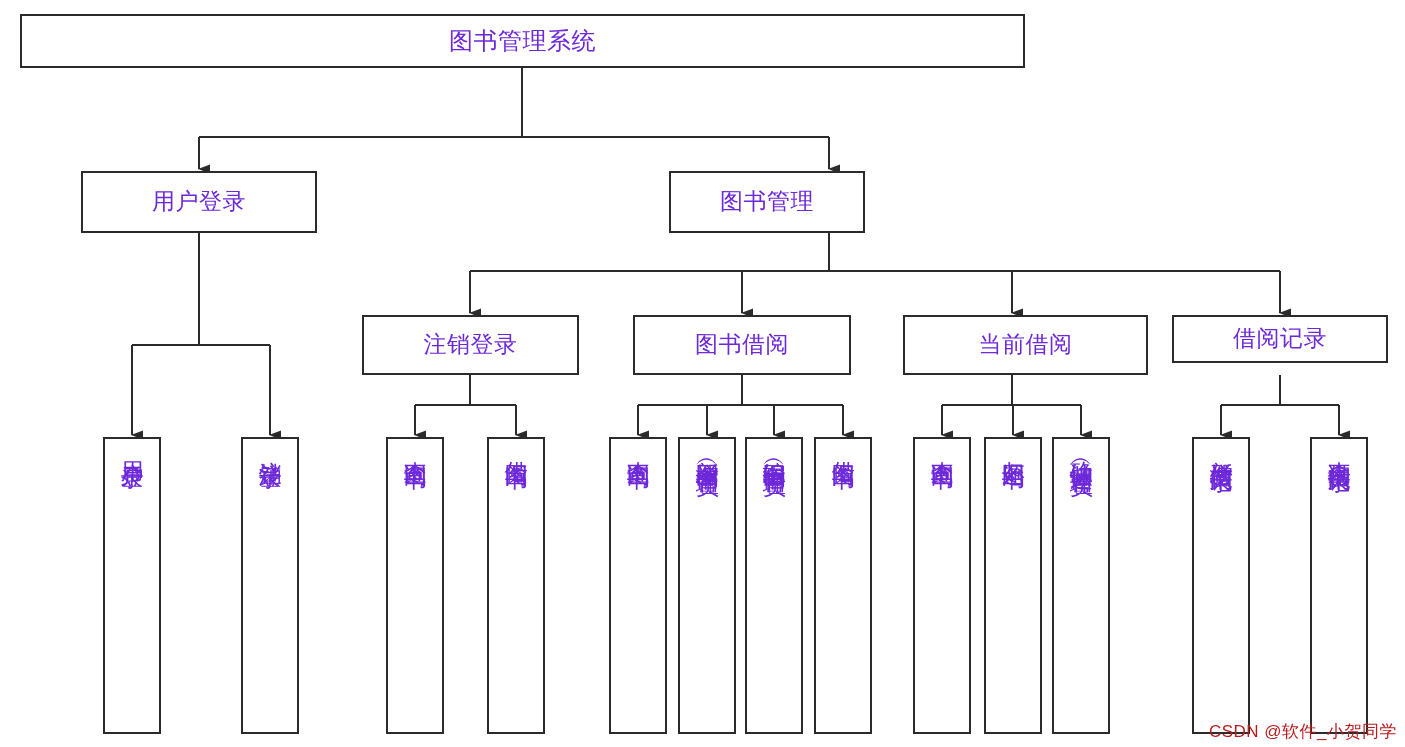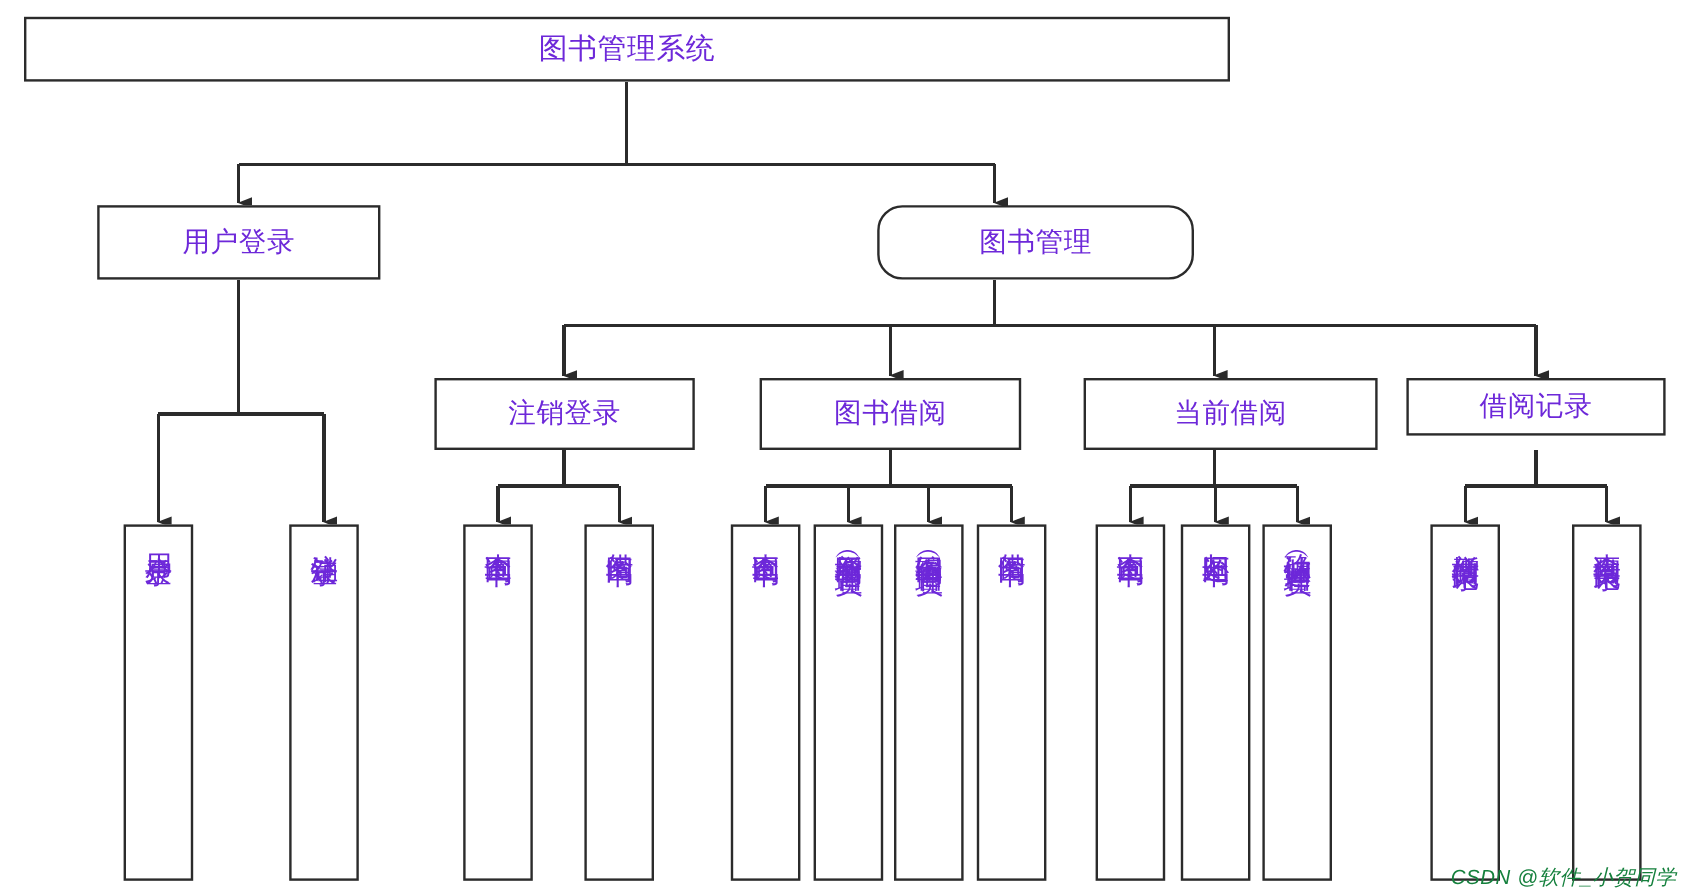--- a/index.html
+++ b/index.html
@@ -60,24 +60,23 @@
     font-size: 23px;
     line-height: 1.28;
     letter-spacing: 2px;
     white-space: nowrap;
   }
   .watermark {
     position: absolute;
     right: 8px;
     bottom: 4px;
     font-size: 17px;
-    color: #15803d;
+    color: #b91c1c;
     white-space: nowrap;
     letter-spacing: 0.5px;
-    font-style: italic;
   }
 </style>
 </head>
 <body>
 
 <div id="canvas">
 
   <svg id="wires" viewBox="0 0 1405 747" xmlns="http://www.w3.org/2000/svg">
     <defs>
       <marker id="arrowhead" markerWidth="10" markerHeight="12" refX="4.6" refY="11" orient="auto" markerUnits="userSpaceOnUse">
@@ -121,21 +120,21 @@
       </g>
   </svg>
 
   <div id="nodes-layer">
       <div class="node h root" style="left: 20px; top: 14px; width: 1005px; height: 54px;">
         <span class="lbl">图书管理系统</span>
       </div>
       <div class="node h" style="left: 81px; top: 171px; width: 236px; height: 62px;">
         <span class="lbl">用户登录</span>
       </div>
-      <div class="node h" style="left: 731px; top: 171px; width: 264px; height: 62px; border-radius: 21px;">
+      <div class="node h" style="left: 669px; top: 171px; width: 196px; height: 62px;">
         <span class="lbl">图书管理</span>
       </div>
       <div class="node h" style="left: 362px; top: 315px; width: 217px; height: 60px;">
         <span class="lbl">注销登录</span>
       </div>
       <div class="node h" style="left: 633px; top: 315px; width: 218px; height: 60px;">
         <span class="lbl">图书借阅</span>
       </div>
       <div class="node h" style="left: 903px; top: 315px; width: 245px; height: 60px;">
         <span class="lbl">当前借阅</span>

